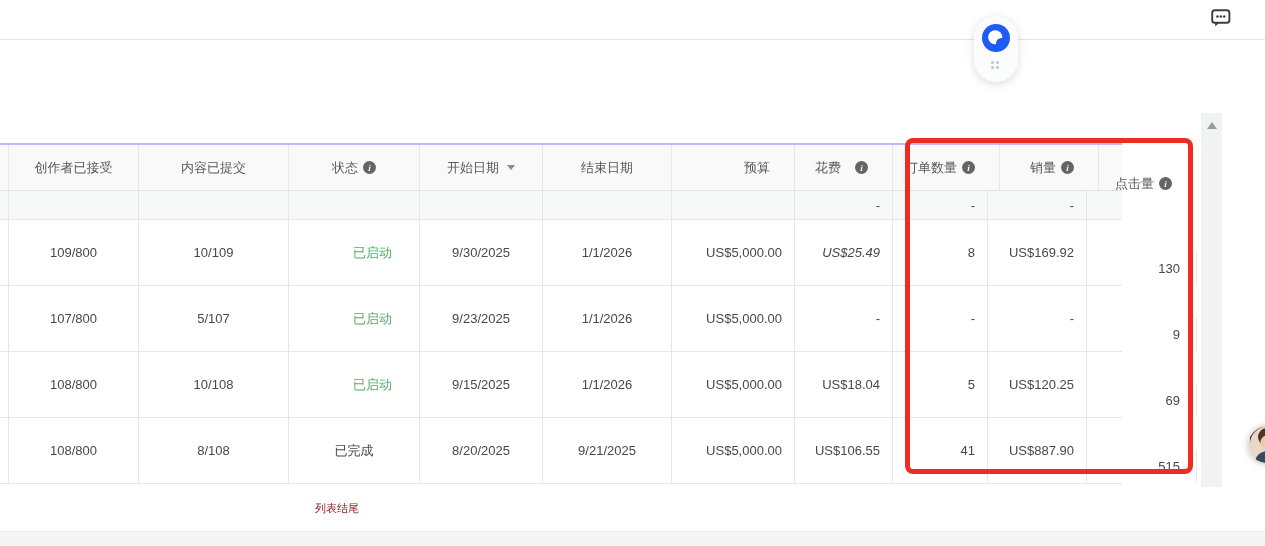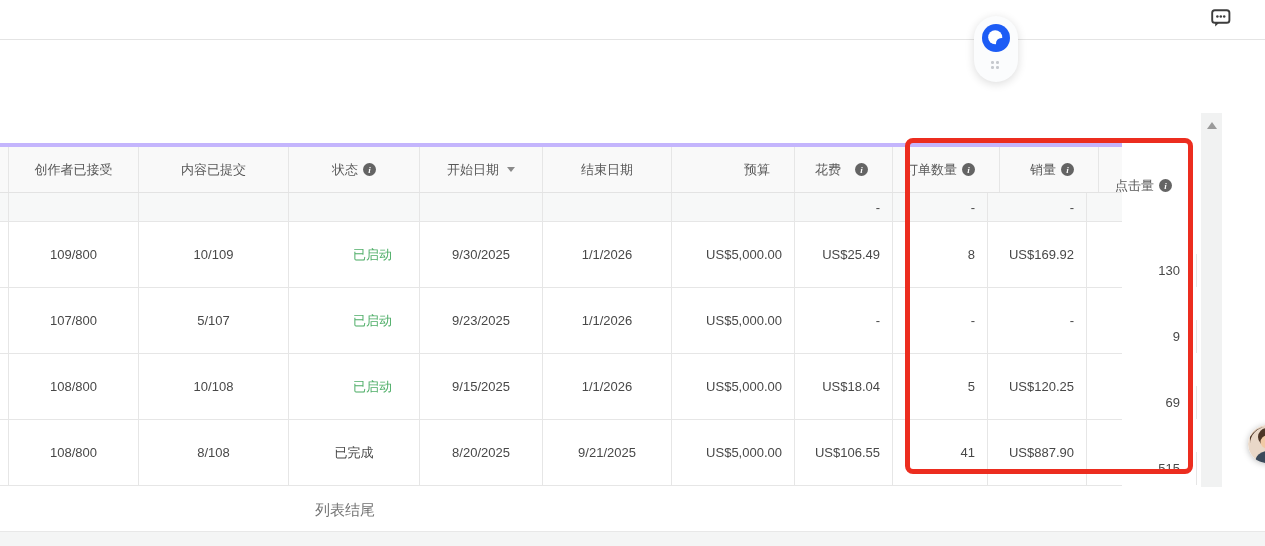--- a/index.html
+++ b/index.html
@@ -19,21 +19,21 @@
   .float-pill{
     position:absolute;left:974px;top:16px;width:44px;height:66px;border-radius:22px;
     background:#fbfcfd;box-shadow:0 2px 10px rgba(0,0,0,.14);z-index:6;
     display:flex;flex-direction:column;align-items:center;
   }
   .pill-logo{margin-top:8px;width:28px;height:28px;border-radius:50%;cursor:pointer;}
   .drag-dots{margin-top:9px;display:grid;grid-template-columns:repeat(2,5px);grid-auto-rows:5px;cursor:grab;}
   .drag-dots i{width:2.6px;height:2.6px;border-radius:50%;background:#c6c9ce;display:block;}
 
   
-  .table-wrap{position:absolute;left:0;top:143px;width:1122px;border-top:4px solid #c4b5fd;background:#fff;}
+  .table-wrap{position:absolute;left:0;top:143px;width:1122px;border-top:2px solid #c4b5fd;background:#fff;}
   .row{display:flex;box-sizing:border-box;border-bottom:1px solid #e6e6e6;background:#fff;}
   .row.header{height:46px;background:#f9f9f9;border-bottom-color:#e3e3e3;}
   .row.summary{height:29px;background:#f7f8f8;}
   .row.data{height:66px;}
   .cell{
     box-sizing:border-box;flex:0 0 auto;display:flex;align-items:center;
     border-right:1px solid #e6e6e6;font-size:13px;color:#484848;overflow:hidden;white-space:nowrap;
   }
   .cell.ctr{justify-content:center;}
   .cell.num{justify-content:flex-end;padding-right:12px;}
@@ -46,21 +46,21 @@
     display:inline-flex;align-items:center;justify-content:center;
     width:13px;height:13px;border-radius:50%;background:#646464;color:#ffffff;
     font-size:9px;font-weight:bold;font-family:"Liberation Serif",serif;font-style:italic;
     margin-left:5px;flex:0 0 auto;cursor:pointer;
   }
   .caret{
     width:0;height:0;border-left:4px solid transparent;border-right:4px solid transparent;
     border-top:5px solid #8a8a8a;margin-left:8px;cursor:pointer;
   }
   .end-row{position:relative;height:48px;background:#fff;}
-  .end-row span{position:absolute;left:315px;top:50%;transform:translateY(-50%);font-size:15px;color:#737373;}
+  .end-row span{position:absolute;left:315px;top:50%;transform:translateY(-50%);font-size:11px;color:#7f1d1d;}
 
   
   .vscroll{position:absolute;left:1201px;top:113px;width:21px;height:374px;background:#f1f2f2;z-index:2;}
   .scroll-up{
     margin:9px auto 0 auto;width:0;height:0;
     border-left:5px solid transparent;border-right:5px solid transparent;border-bottom:7px solid #9a9a9a;
     cursor:pointer;
   }
 
   
@@ -184,21 +184,21 @@
         </div>
         <div class="cell ctr" style="width: 123px;">
           <span>9/30/2025</span>
         </div>
         <div class="cell ctr" style="width: 129px;">
           <span>1/1/2026</span>
         </div>
         <div class="cell num" style="width: 123px;">
           <span>US$5,000.00</span>
         </div>
-        <div class="cell num" style="width: 98px;">
+        <div class="cell num" style="width: 98px; font-style: italic;">
           <span>US$25.49</span>
         </div>
         <div class="cell num" style="width: 95px;">
           <span>8</span>
         </div>
         <div class="cell num" style="width: 99px;">
           <span>US$169.92</span>
         </div>
         <div class="cell num lastcol" style="width: 110px;">
           <span>130</span>

